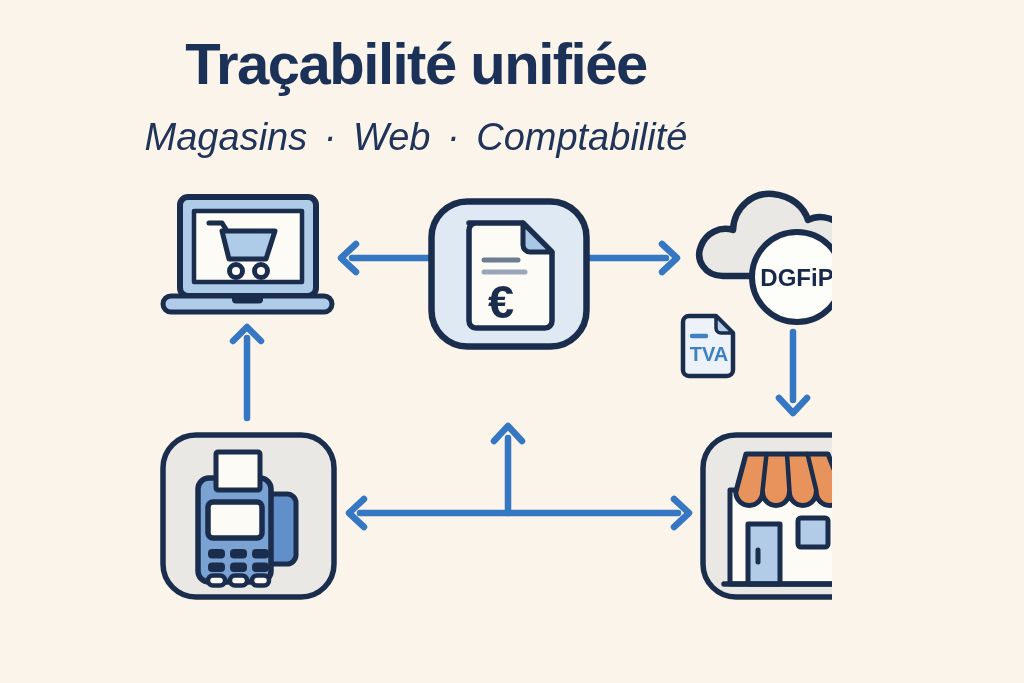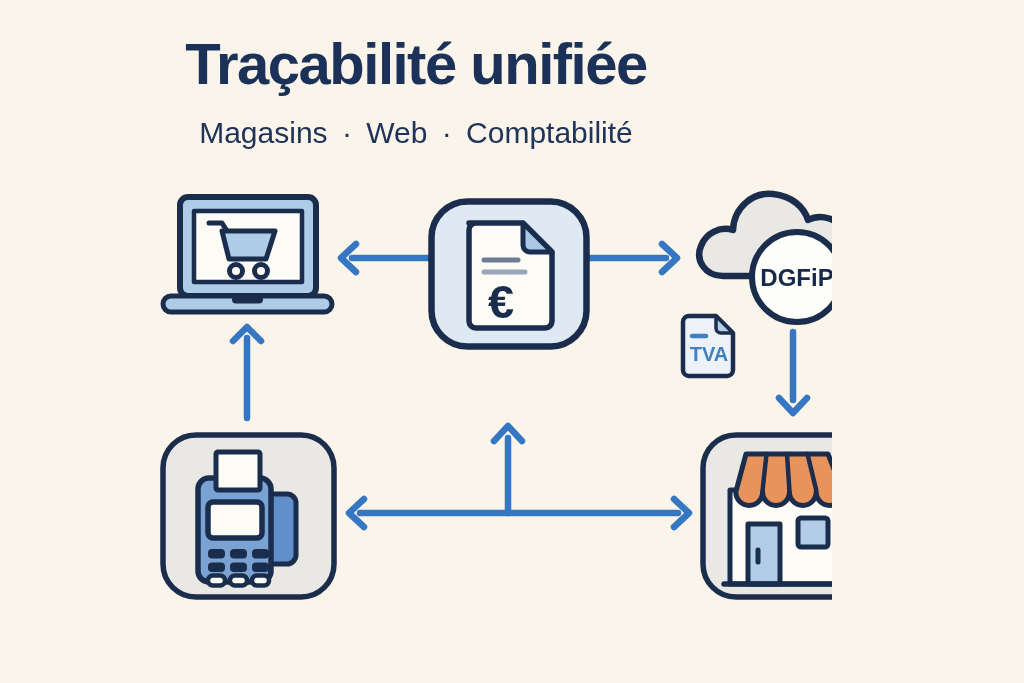--- a/index.html
+++ b/index.html
@@ -9,21 +9,21 @@
     font-family:"Liberation Sans", sans-serif;
   }
   .abs { position:absolute; }
   .title {
     left:0; right:0; top:30px; text-align:center;
     font-size:58px; font-weight:bold; letter-spacing:-1.5px;
     color:#1c3157;
   }
   .subtitle {
     left:0; right:0; top:116px; text-align:center;
-    font-size:30px; color:#203459; word-spacing:6px;
+    font-size:38px; color:#203459; word-spacing:6px;font-style:italic;
   }
   .caption {
     left:0; right:0; top:369px; text-align:center;
     font-size:31px; color:#1d3152;
   }
   .caption .cap-normal { margin-right:9px; }
   .caption .cap-bold { font-weight:bold; }
   svg { display:block; }
   .arrow-layer { left:0; top:0; pointer-events:none; }
 </style>

